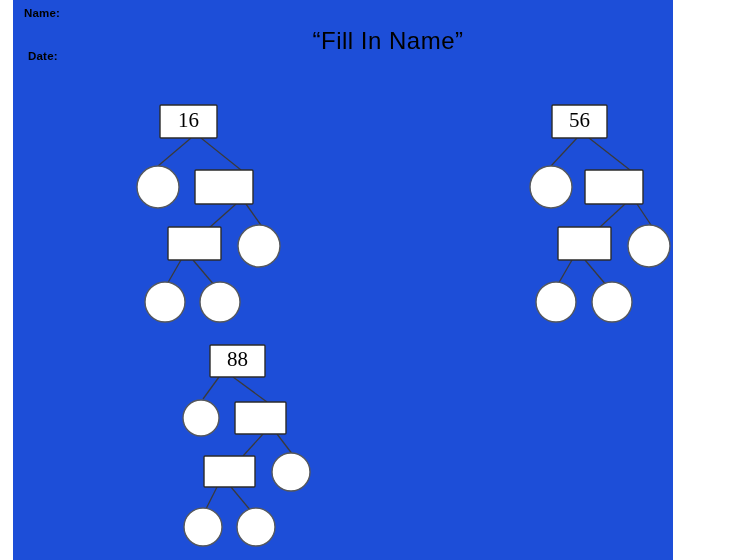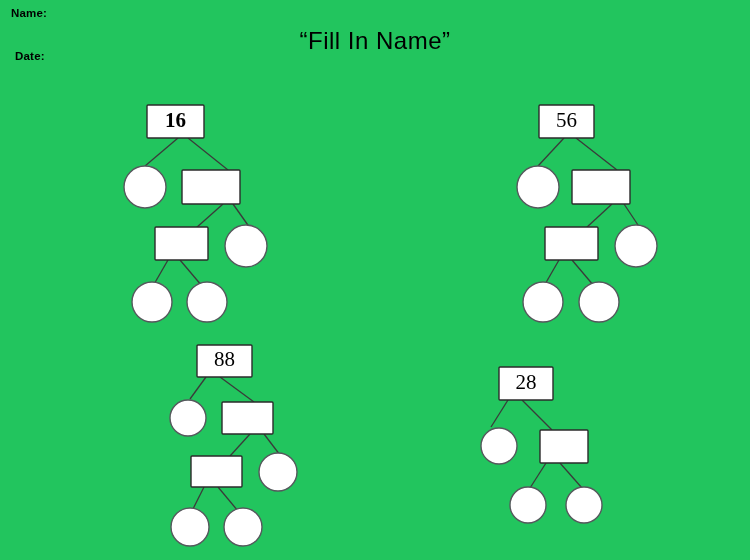--- a/index.html
+++ b/index.html
@@ -11,24 +11,24 @@
   body {
     width: 750px;
     height: 560px;
     position: relative;
     overflow: hidden;
     font-family: "Liberation Sans", sans-serif;
     color: #000000;
   }
   #page {
     position: absolute;
-    left: 0; top: 0;
-    width: 750px;
+    left: 13px; top: 0;
+    width: 660px;
     height: 560px;
-    background: #22c55e;
+    background: #1d4ed8;
   }
   .meta-block {
     position: absolute;
     left: 11px;
     top: 6px;
     font-family: "Liberation Sans", sans-serif;
     font-size: 11.5px;
     font-weight: bold;
     line-height: 15px;
     letter-spacing: 0.2px;
@@ -89,21 +89,21 @@
 
 <div id="page">
 
   <div class="meta-block">
     <span class="meta-line">Name:</span>
     <span class="meta-line date">Date:</span>
   </div>
 
   <div class="worksheet-title">“Fill In Name”</div>
 
-  <div class="tree" style="left:118px; top:100px;font-weight:bold;">
+  <div class="tree" style="left:118px; top:100px;">
     <svg width="170" height="230" viewBox="0 0 170 230" xmlns="http://www.w3.org/2000/svg">
       <line class="edge" x1="60" y1="38" x2="27" y2="66"></line>
       <line class="edge" x1="70" y1="38" x2="110" y2="70"></line>
       <line class="edge" x1="105" y1="104" x2="78" y2="128"></line>
       <line class="edge" x1="115" y1="104" x2="132" y2="128"></line>
       <line class="edge" x1="50" y1="160" x2="35" y2="186"></line>
       <line class="edge" x1="62" y1="160" x2="84" y2="186"></line>
 
       <rect class="node-box" x="29" y="5" width="57" height="33" rx="1"></rect>
       <text class="node-value" x="57.5" y="22.5">16</text>
@@ -186,37 +186,14 @@
       <text class="node-value" x="110" y="131"></text>
 
       <circle class="node-circle" cx="22" cy="186" r="19"></circle>
       <text class="node-value" x="22" y="186"></text>
 
       <circle class="node-circle" cx="75" cy="186" r="19"></circle>
       <text class="node-value" x="75" y="186"></text>
     </svg>
   </div>
 
-  <div class="tree" style="left:478px; top:364px;">
-    <svg width="140" height="170" viewBox="0 0 140 170" xmlns="http://www.w3.org/2000/svg">
-      <line class="edge" x1="30" y1="36" x2="13" y2="63"></line>
-      <line class="edge" x1="44" y1="36" x2="74" y2="66"></line>
-      <line class="edge" x1="68" y1="99" x2="52" y2="124"></line>
-      <line class="edge" x1="82" y1="99" x2="104" y2="124"></line>
-
-      <rect class="node-box" x="21" y="3" width="54" height="33" rx="1"></rect>
-      <text class="node-value" x="48" y="20">28</text>
-
-      <circle class="node-circle" cx="21" cy="82" r="18"></circle>
-      <text class="node-value" x="21" y="82"></text>
-
-      <rect class="node-box" x="62" y="66" width="48" height="33" rx="1"></rect>
-      <text class="node-value" x="86" y="82.5"></text>
-
-      <circle class="node-circle" cx="50" cy="141" r="18"></circle>
-      <text class="node-value" x="50" y="141"></text>
-
-      <circle class="node-circle" cx="106" cy="141" r="18"></circle>
-      <text class="node-value" x="106" y="141"></text>
-    </svg>
-  </div>
 
 </div>
 
 </body></html>

